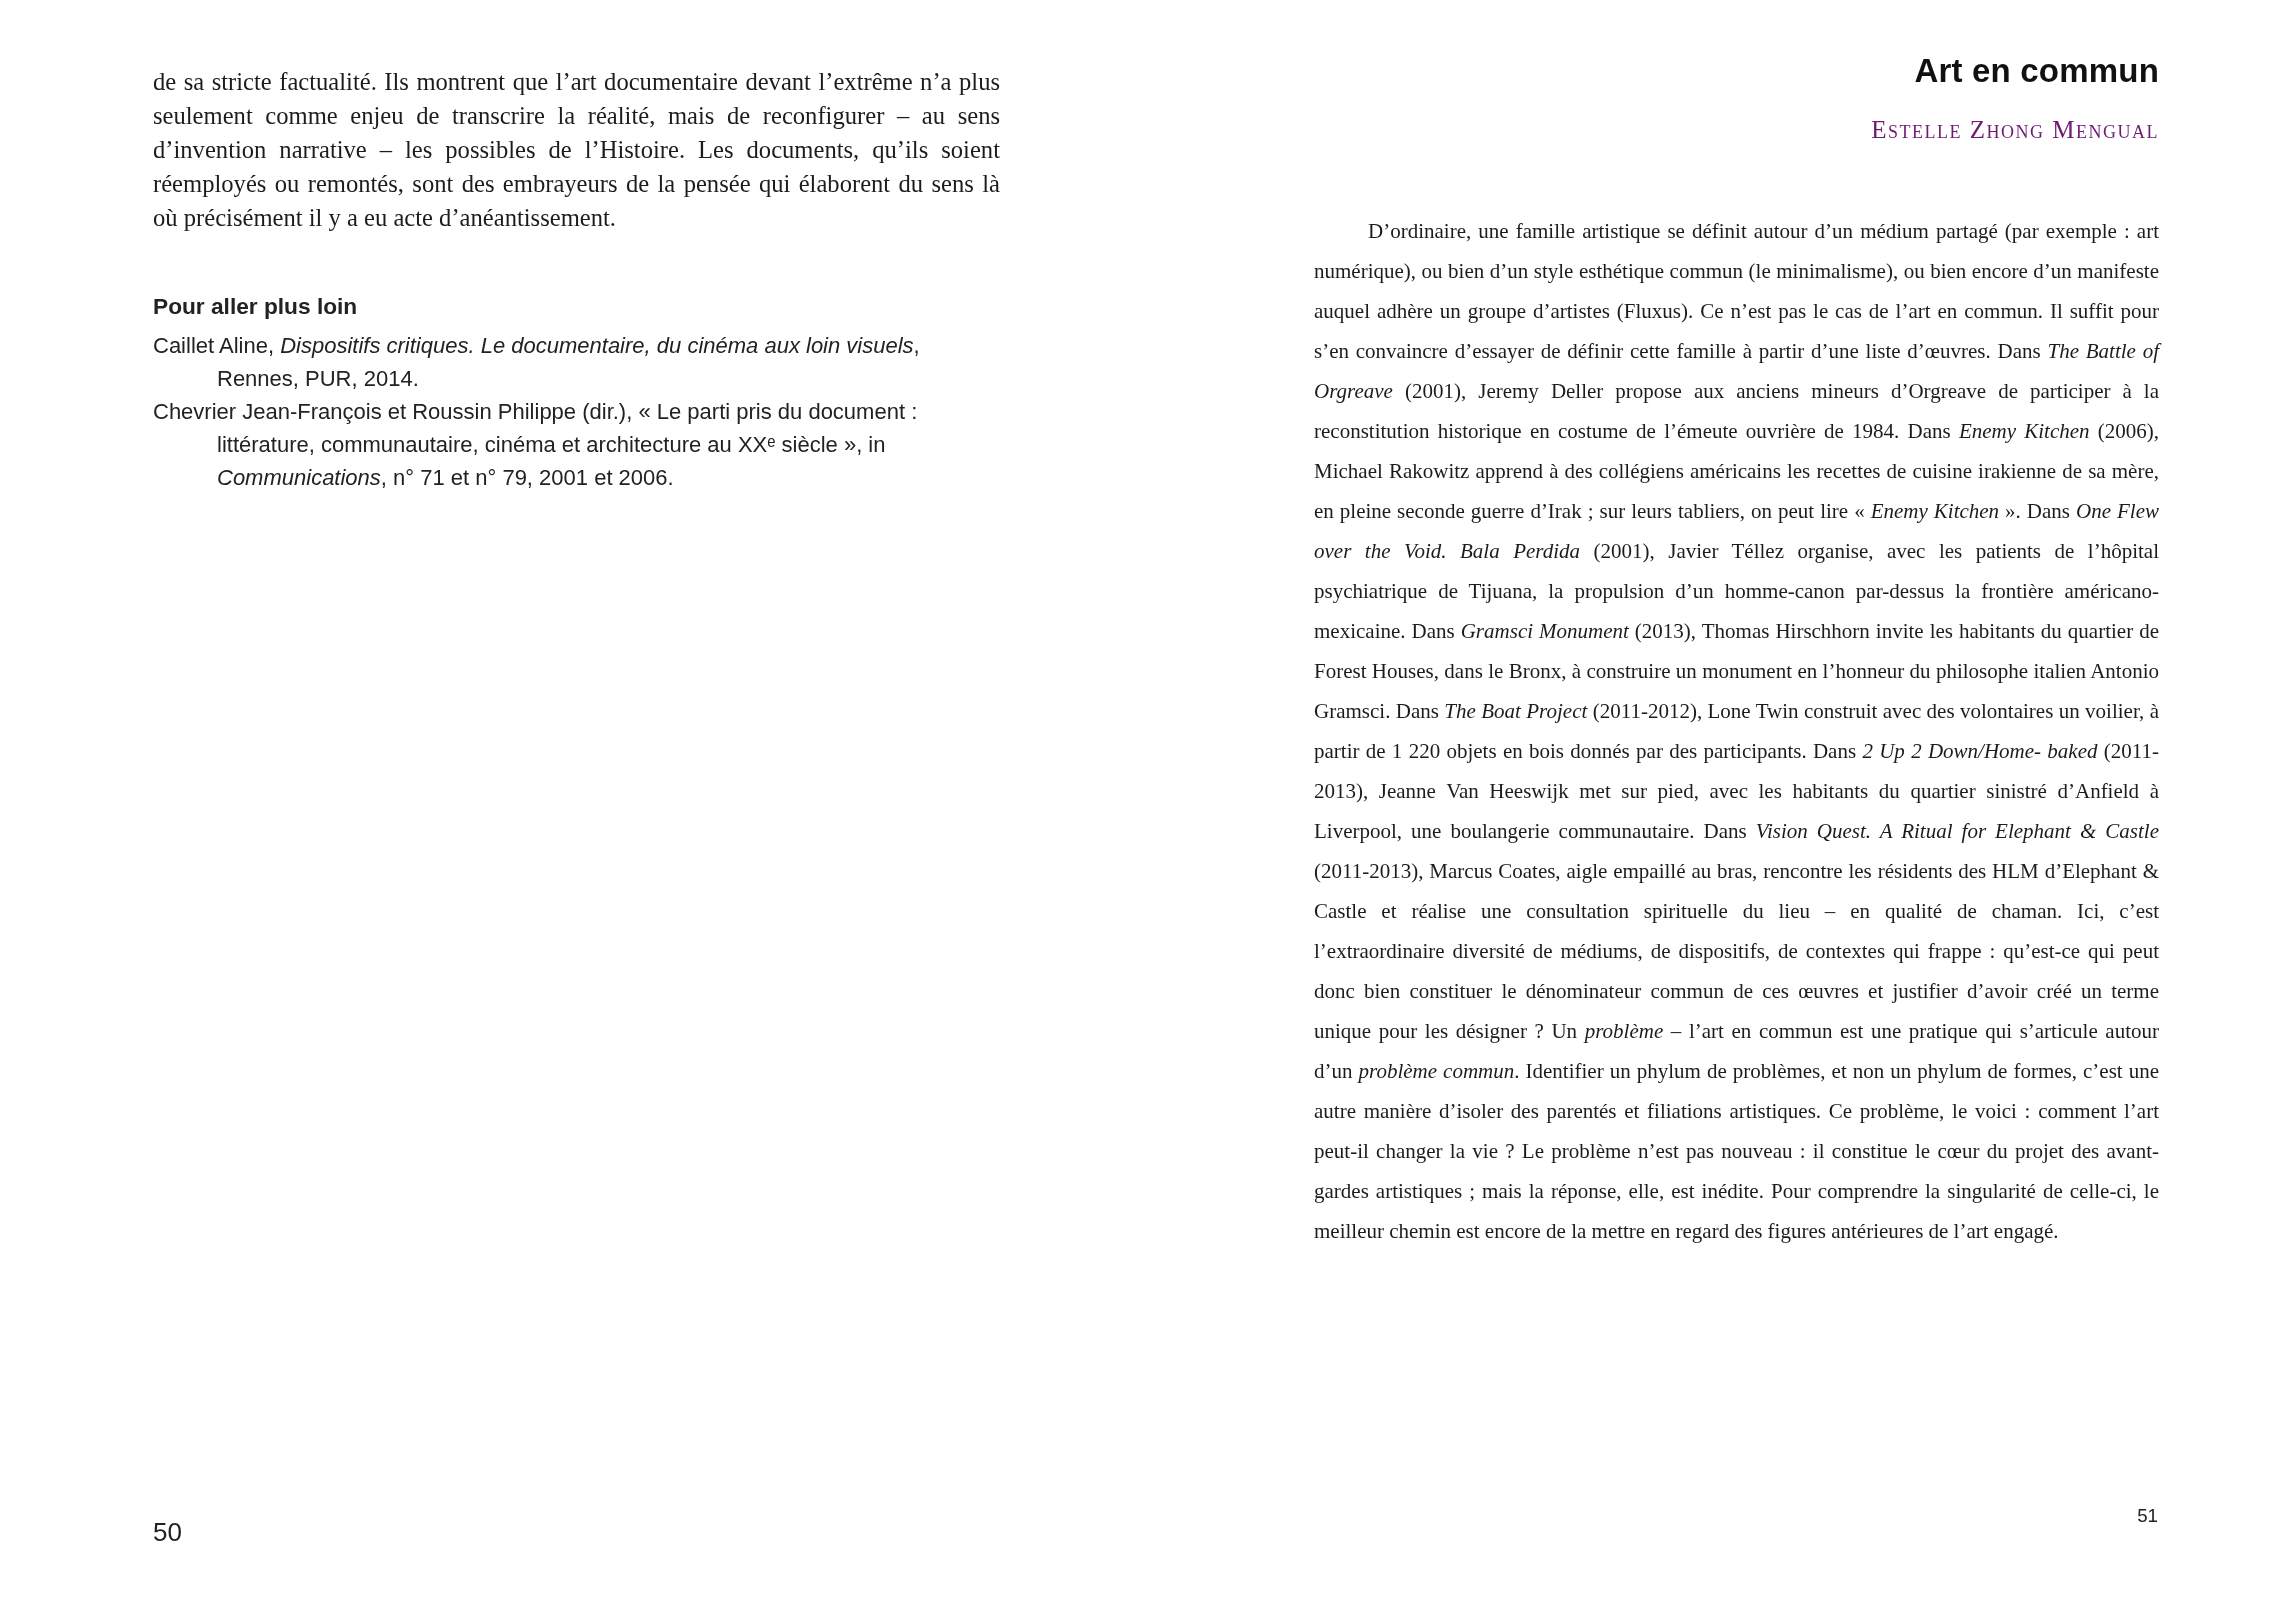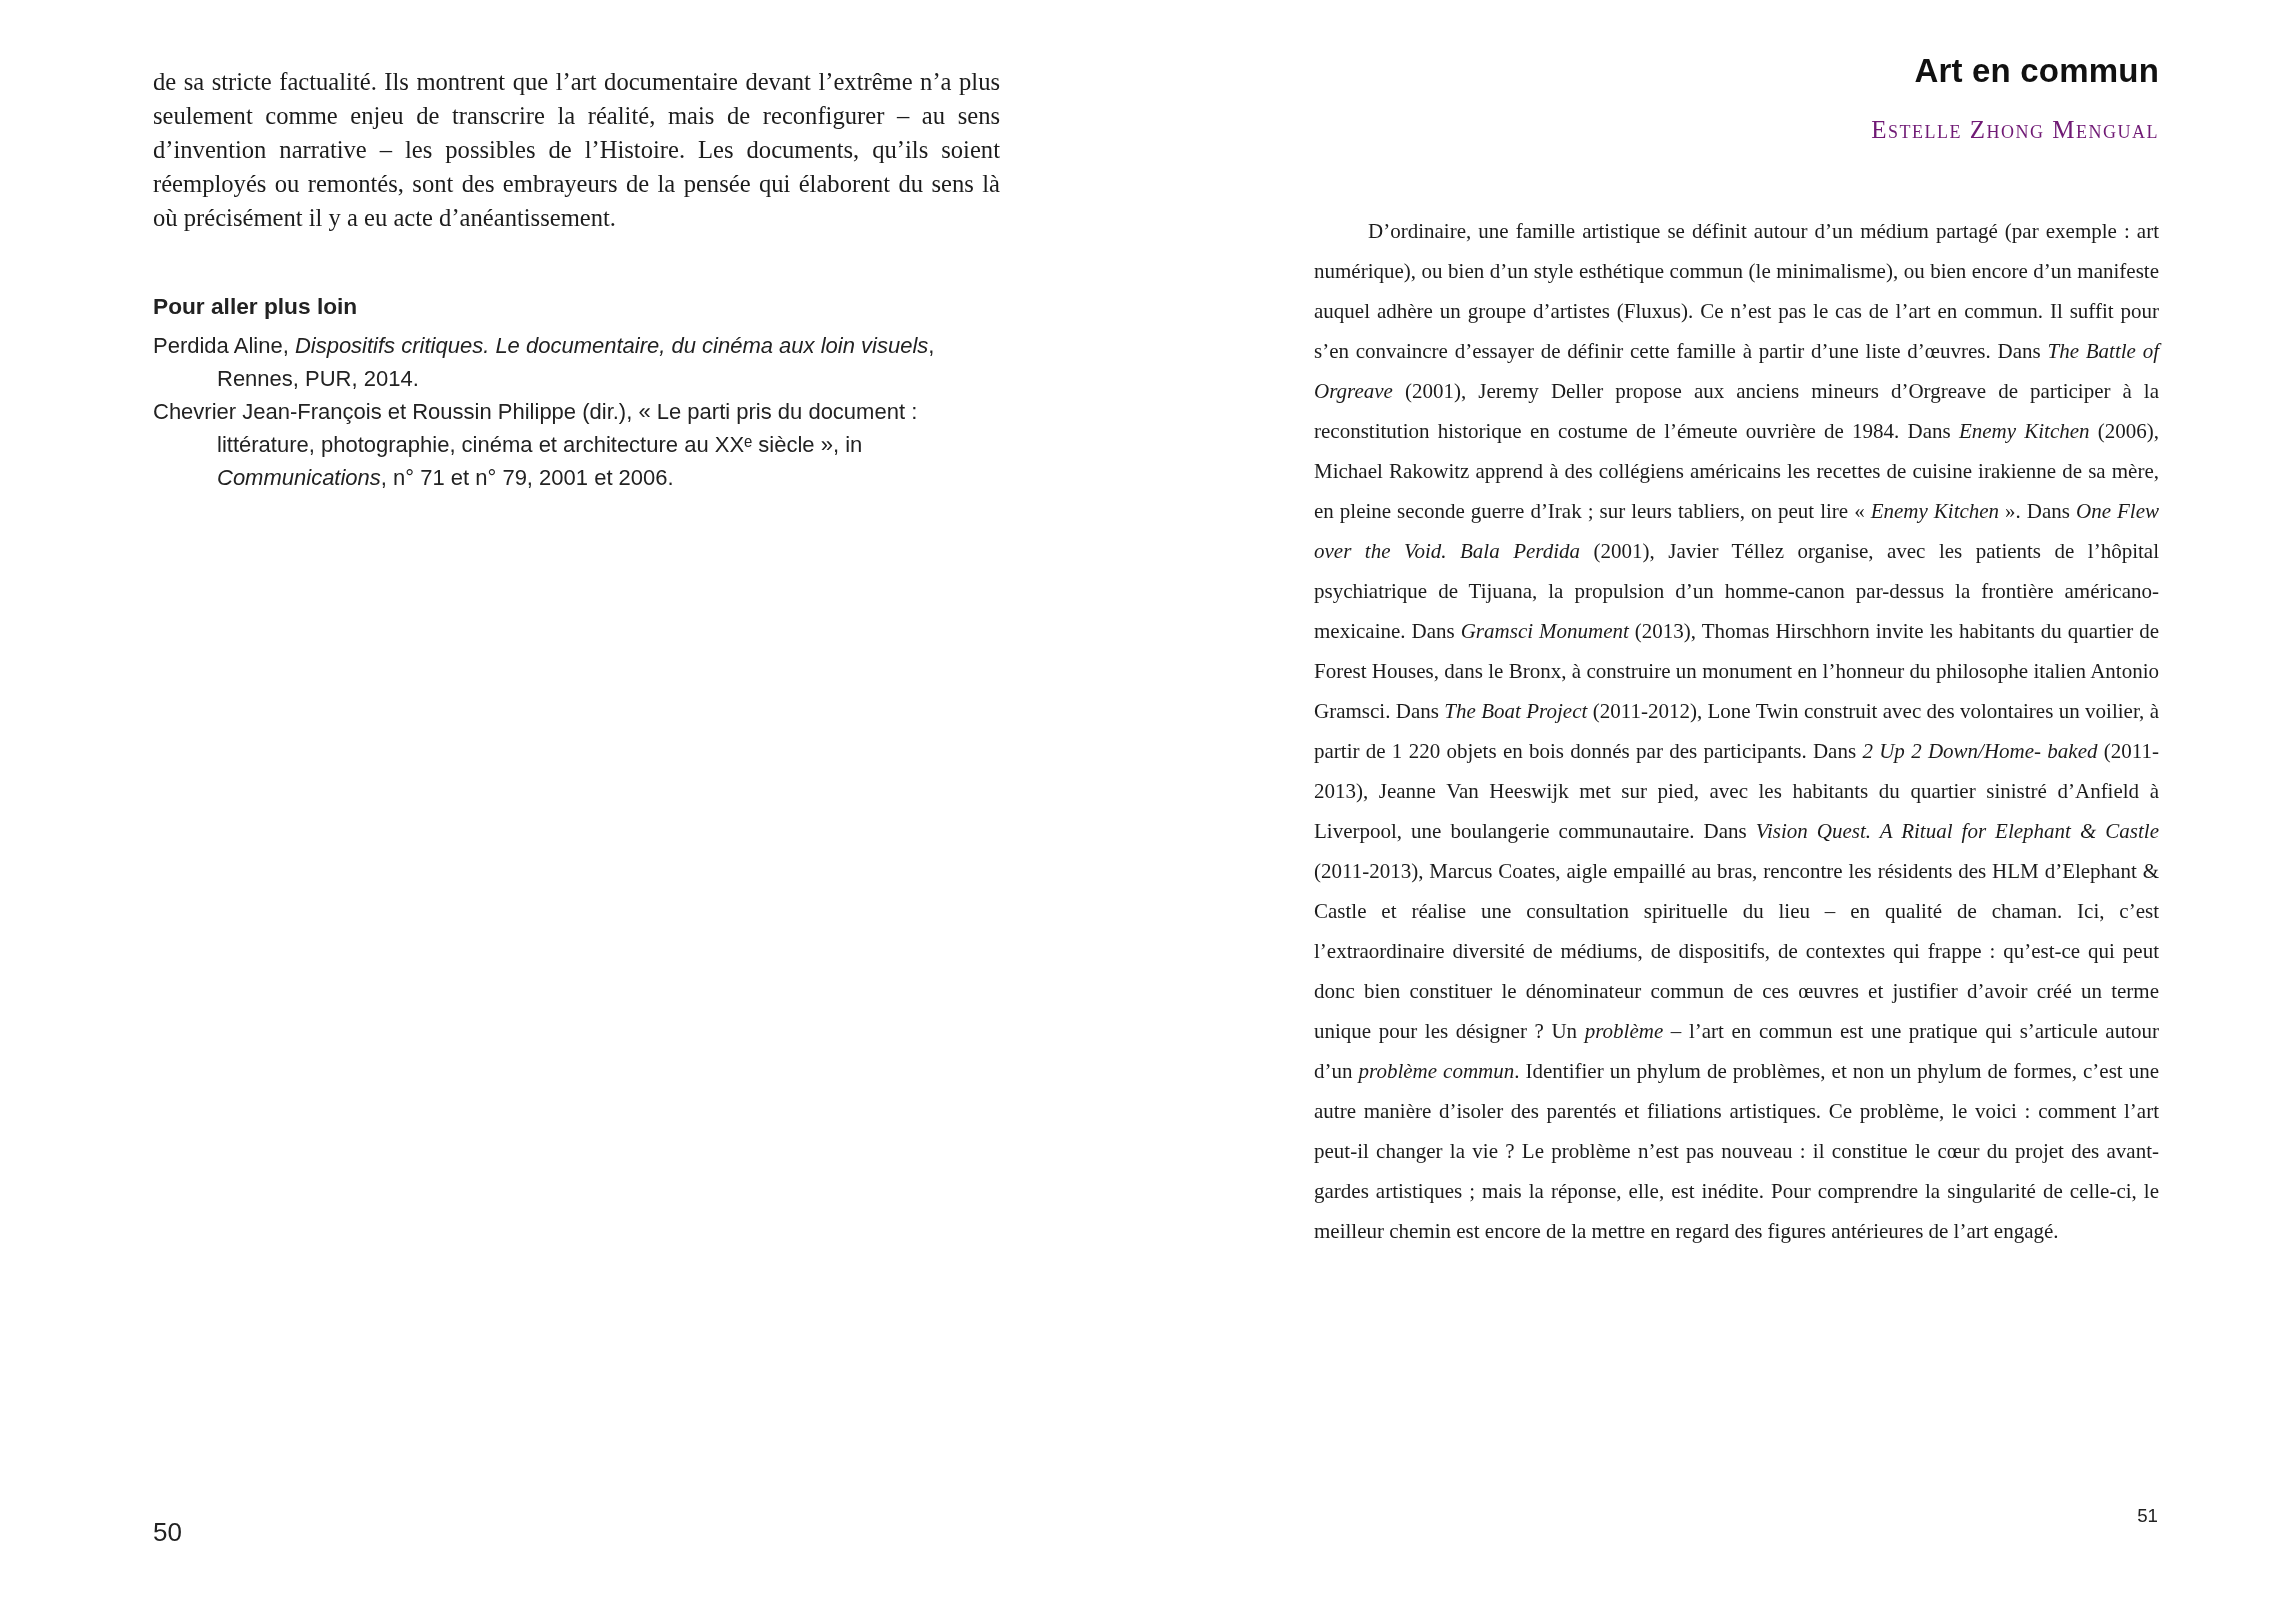--- a/index.html
+++ b/index.html
@@ -119,22 +119,22 @@
 
 <div class="spread">
 
   <section class="page page-left">
     <div class="left-content">
       <p class="serif-par">de sa stricte factualité. Ils montrent que l’art documentaire devant l’extrême n’a plus seulement comme enjeu de transcrire la réalité, mais de reconfigurer – au sens d’invention narrative – les possibles de l’Histoire. Les documents, qu’ils soient réemployés ou remontés, sont des embrayeurs de la pensée qui élaborent du sens là où précisément il y a eu acte d’anéantissement.</p>
 
       <h3 class="biblio-heading">Pour aller plus loin</h3>
 
       <div class="biblio">
-        <p class="biblio-entry"><span>Perdida Aline, </span><i>Dispositifs critiques. Le documentaire, du cinéma aux loin visuels</i><span>, Rennes, PUR, 2014.</span></p>
-        <p class="biblio-entry"><span>Chevrier Jean-François et Roussin Philippe (dir.), « Le parti pris du document : littérature, photographie, cinéma et architecture au XXᵉ siècle », in </span><i>Communications</i><span>, n° 71 et n° 79, 2001 et 2006.</span></p>
+        <p class="biblio-entry"><span>Caillet Aline, </span><i>Dispositifs critiques. Le documentaire, du cinéma aux loin visuels</i><span>, Rennes, PUR, 2014.</span></p>
+        <p class="biblio-entry"><span>Chevrier Jean-François et Roussin Philippe (dir.), « Le parti pris du document : littérature, communautaire, cinéma et architecture au XXᵉ siècle », in </span><i>Communications</i><span>, n° 71 et n° 79, 2001 et 2006.</span></p>
       </div>
     </div>
 
     <div class="folio folio-left">50</div>
   </section>
 
   <section class="page page-right">
     <div class="right-content">
       <h1 class="chapter-title">Art en commun</h1>
 

